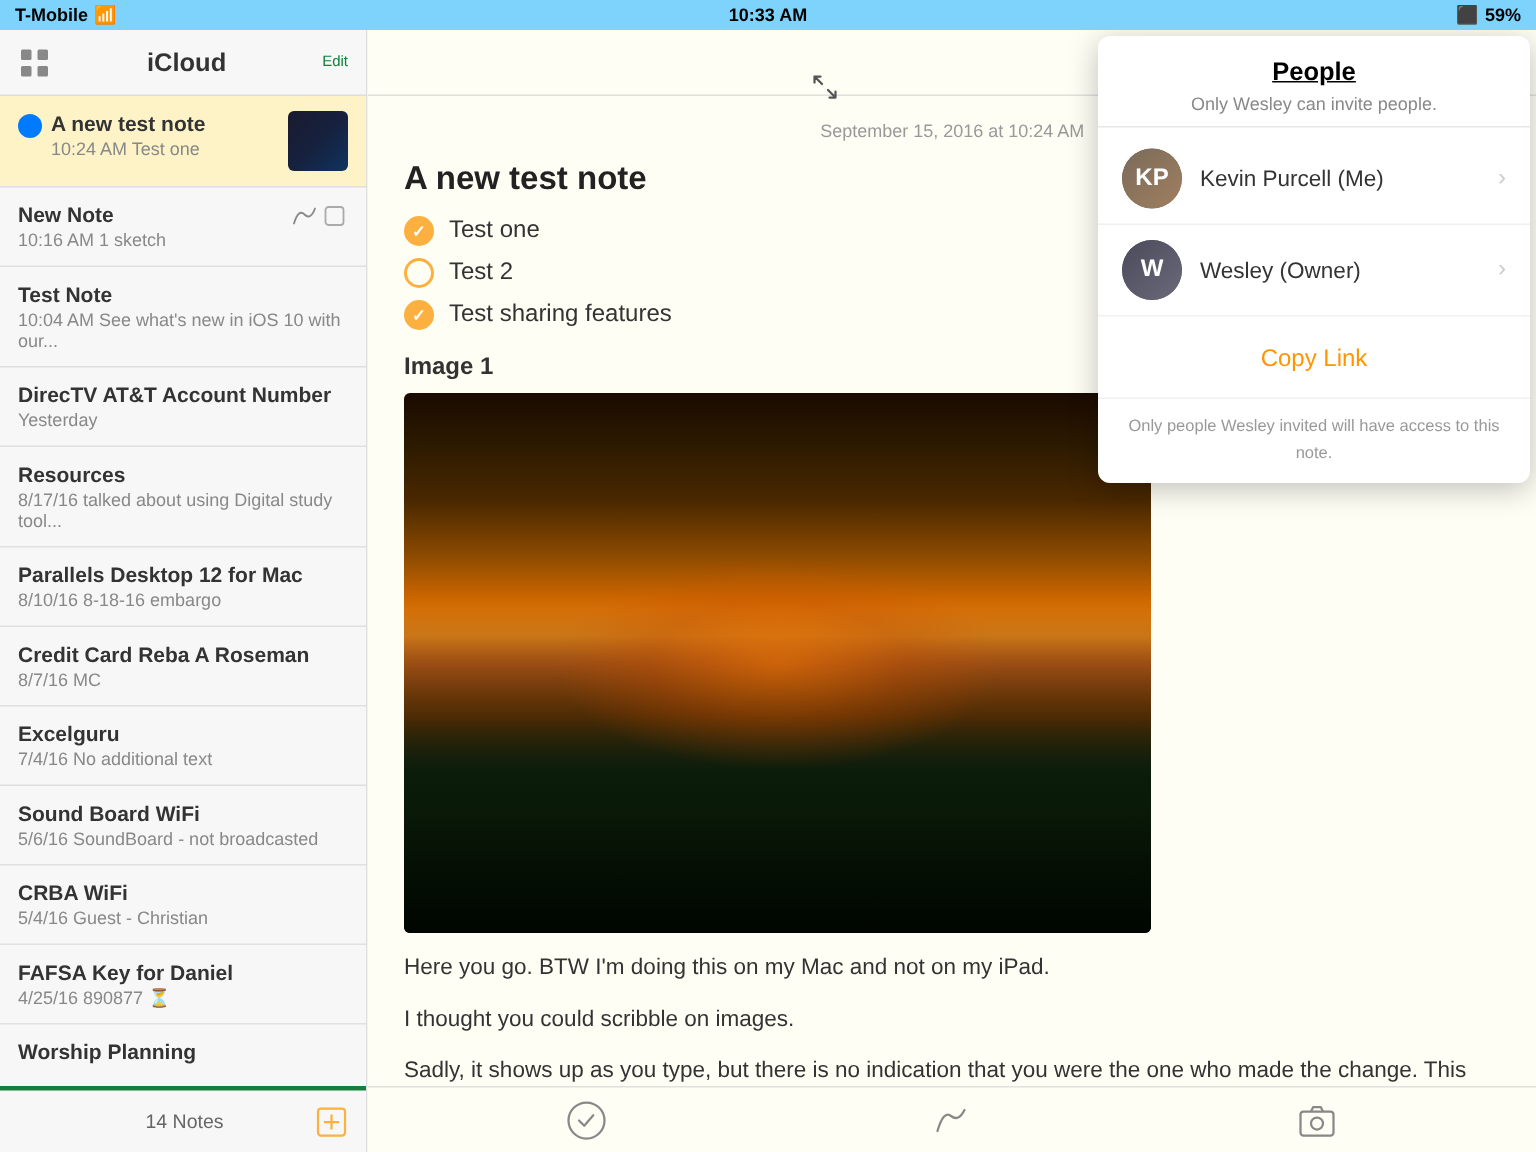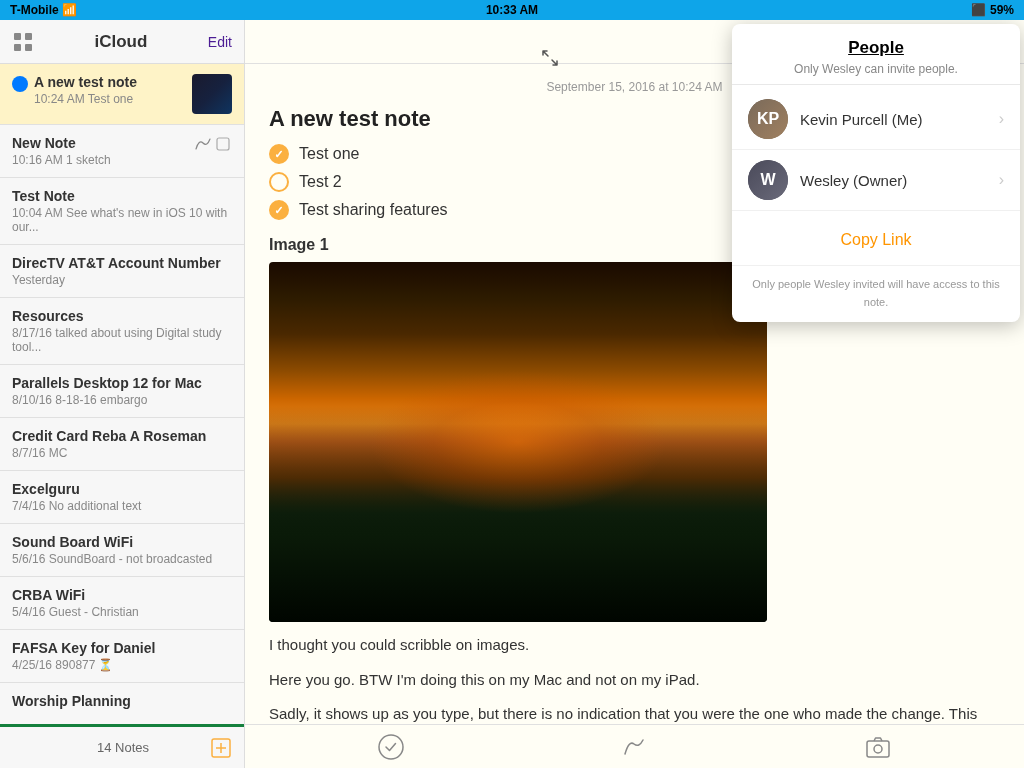--- a/index.html
+++ b/index.html
@@ -1,21 +1,21 @@
 <!DOCTYPE html>
 <html><head>
   <meta charset="utf-8">
   <style>
     * { box-sizing: border-box; margin: 0; padding: 0; }
     body { font-family: -apple-system, 'Helvetica Neue', Arial, sans-serif; background: #f0f0f0; width: 1024px; height: 768px; overflow: hidden; display: flex; flex-direction: column; }
 
     
     .status-bar {
       height: 20px;
-      background: #0ea5e9;
+      background: #7dd3fc;
       display: flex;
       align-items: center;
       justify-content: space-between;
       padding: 0 10px;
       font-size: 12px;
       font-weight: 600;
       flex-shrink: 0;
     }
     .status-left { display: flex; align-items: center; gap: 4px; }
     .status-center { position: absolute; left: 50%; transform: translateX(-50%); }
@@ -48,22 +48,22 @@
       background: #f7f7f7;
     }
 
     .sidebar-header-title {
       font-size: 17px;
       font-weight: 600;
       color: #333;
     }
 
     .sidebar-header-btn {
-      font-size: 14px;
-      color: #4c1d95;
+      font-size: 10px;
+      color: #15803d;
       background: none;
       border: none;
       cursor: pointer;
       text-align: center;
     }
 
     .sidebar-icon-btn {
       width: 22px;
       height: 22px;
       color: #666;
@@ -681,22 +681,22 @@
         <div class="checklist-item">
           <div class="checkbox checked"></div>
           <span class="checklist-text">Test sharing features</span>
         </div>
       </div>
 
       <div class="image-section-title">Image 1</div>
 
       <div class="note-image"></div>
 
+      <p class="note-text">Here you go. BTW I'm doing this on my Mac and not on my iPad.</p>
       <p class="note-text">I thought you could scribble on images.</p>
-      <p class="note-text">Here you go. BTW I'm doing this on my Mac and not on my iPad.</p>
       <p class="note-text">Sadly, it shows up as you type, but there is no indication that you were the one who made the change. This makes it less useful.</p>
 
     </div>
 
     <div class="content-bottom-toolbar">
       <button class="toolbar-btn">
         <svg width="26" height="26" viewBox="0 0 26 26" fill="none">
           <circle cx="13" cy="13" r="12" stroke="#888" stroke-width="1.5"></circle>
           <path d="M8 13l3.5 3.5 6-7" stroke="#888" stroke-width="1.5" stroke-linecap="round" stroke-linejoin="round"></path>
         </svg>

